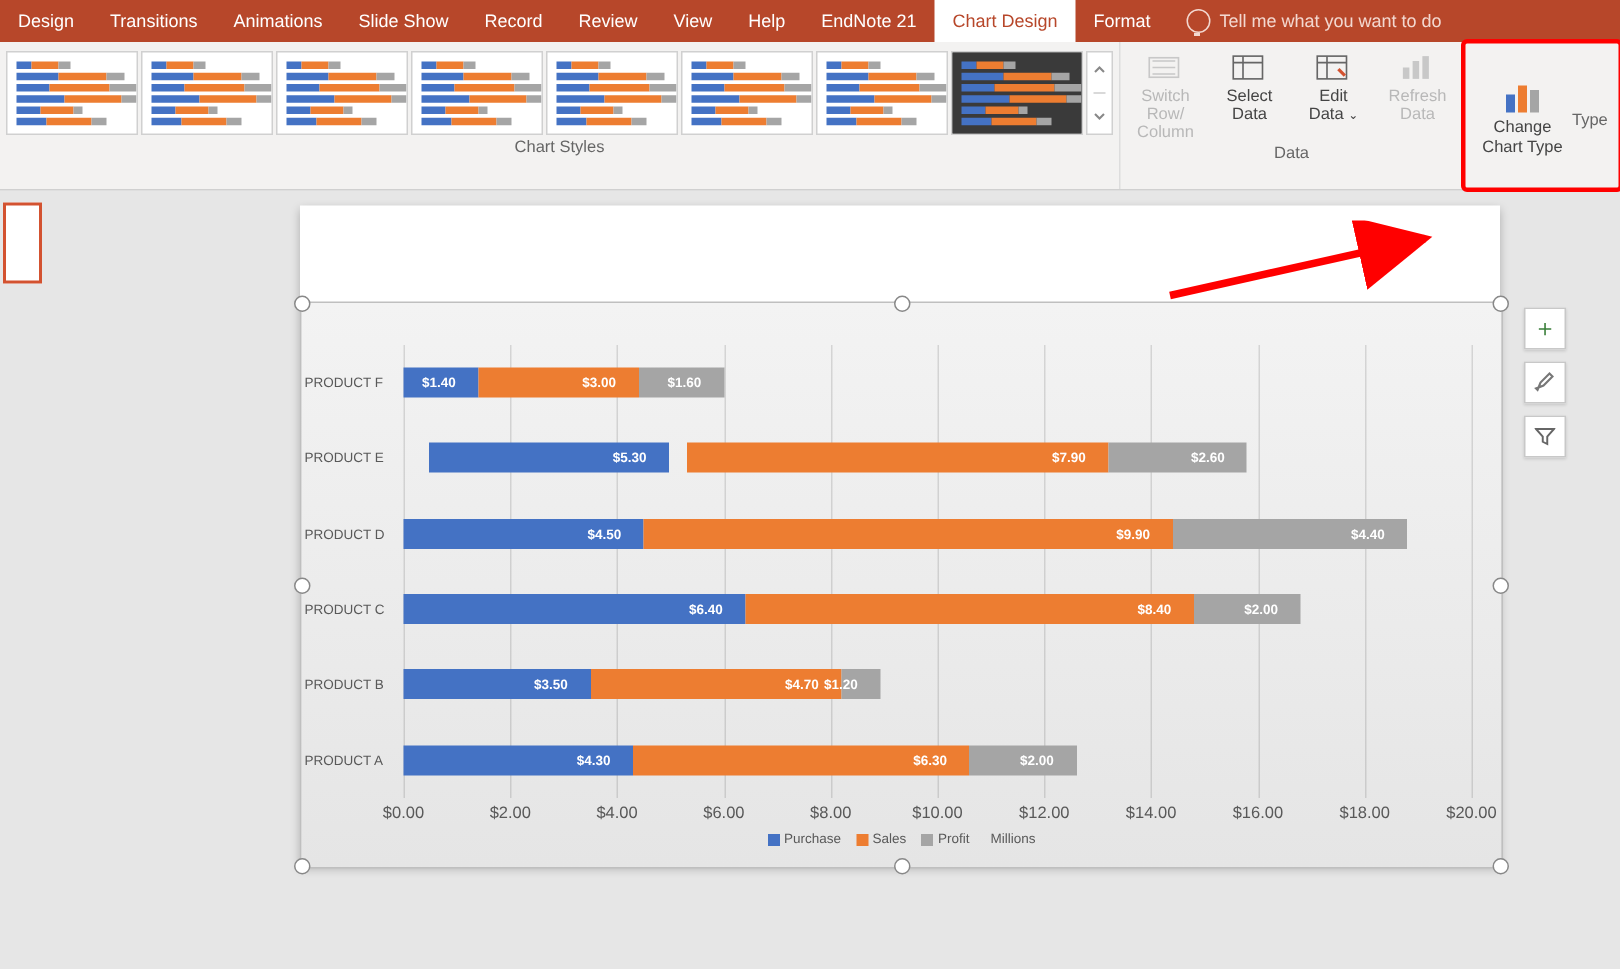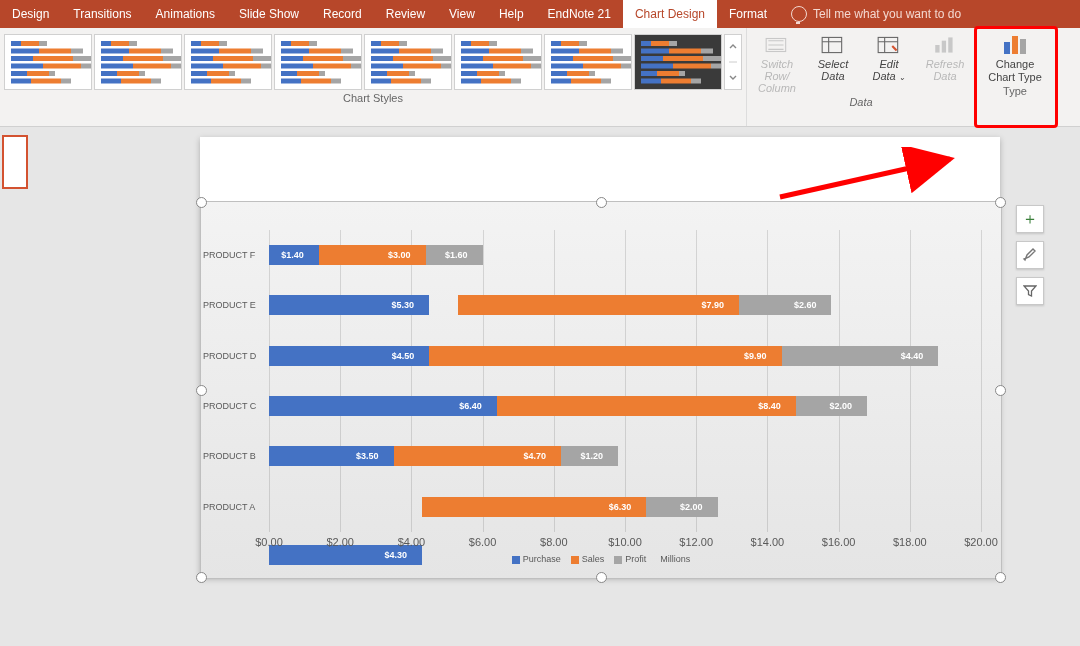--- a/index.html
+++ b/index.html
@@ -10,26 +10,26 @@
   .ribbon-tabs .bulb{width:14px;height:14px;border:1.5px solid #f3d8d0;border-radius:50%;position:relative;}
   .ribbon-tabs .bulb:after{content:"";position:absolute;bottom:-3px;left:4px;width:4px;height:2px;background:#f3d8d0;}
   .ribbon{background:#f3f2f1;height:98px;border-bottom:1px solid #d0d0d0;display:flex;}
   .styles-group{flex:0 0 740px;display:flex;flex-direction:column;}
   .styles-row{display:flex;gap:2px;padding:6px 4px 0 4px;align-items:flex-start;}
   .style-thumb{width:86px;height:54px;background:#fff;border:1px solid #d0d0d0;display:block;}
   .thumb-dark{background:#3a3a3a;}
   .thumb-col{width:16px;border:1px solid #d0d0d0;height:54px;background:#fff;display:flex;align-items:center;justify-content:center;}
   .thumb-col svg{transform:rotate(0);}
   .grp-label{text-align:center;font-size:11px;color:#666;padding:2px 0 0;}
-  .data-group{display:flex;flex-direction:column;align-items:center;border-left:1px solid #ddd;padding:4px 4px 0;font-style:italic;}
+  .data-group{display:flex;flex-direction:column;align-items:center;border-left:1px solid #ddd;padding:4px 4px 0;}
   .data-btns{display:flex;gap:4px;}
   .data-btn{width:52px;display:flex;flex-direction:column;align-items:center;font-size:11px;color:#444;text-align:center;line-height:1.1;gap:2px;padding-top:2px;}
   .data-btn.disabled{color:#b8b8b8;}
   .data-btn .ico{width:26px;height:22px;}
-  .type-group{display:flex;flex-direction:column;align-items:center;border-left:1px solid #ddd;padding:4px 6px 0;position:relative;}
+  .type-group{display:flex;flex-direction:row;align-items:center;border-left:1px solid #ddd;padding:4px 6px 0;position:relative;}
   .type-btn{width:66px;display:flex;flex-direction:column;align-items:center;font-size:11px;color:#444;text-align:center;line-height:1.15;gap:2px;}
   .type-btn .ico{width:30px;height:24px;}
   .highlight-box{position:absolute;border:3px solid #ff0000;border-radius:4px;left:-2px;top:-2px;right:-4px;bottom:-2px;pointer-events:none;}
   .workspace{position:relative;width:1080px;height:520px;}
   .slide-panel{position:absolute;left:0;top:8px;width:26px;}
   .slide-thumb{width:22px;height:50px;background:#fff;border:2px solid #d35230;margin-left:2px;}
   .slide-canvas{position:absolute;left:200px;top:10px;width:800px;height:440px;background:#fff;box-shadow:0 2px 6px rgba(0,0,0,0.25);}
   .chart-sel{position:absolute;left:200px;top:74px;width:800px;height:376px;border:1px solid #bfbfbf;background:linear-gradient(180deg,#f3f3f3,#e5e5e5);}
   .sel-handle{position:absolute;width:9px;height:9px;background:#fff;border:1px solid #888;border-radius:50%;}
   .sel-handle.tl{left:-5px;top:-5px}.sel-handle.tr{right:-5px;top:-5px}.sel-handle.bl{left:-5px;bottom:-5px}.sel-handle.br{right:-5px;bottom:-5px}
@@ -325,37 +325,37 @@
         <div class="grid-line" style="left: 427.2px;"></div>
         <div class="grid-line" style="left: 498.4px;"></div>
         <div class="grid-line" style="left: 569.6px;"></div>
         <div class="grid-line" style="left: 640.8px;"></div>
         <div class="grid-line" style="left: 712px;"></div>
         <div class="cat-label" style="top: 15.1px; left: -66px;">PRODUCT F</div>
         <div class="seg" style="left: 0px; top: 15.1px; width: 49.84px; background: rgb(68, 114, 196);">$1.40</div>
         <div class="seg" style="left: 49.84px; top: 15.1px; width: 106.8px; background: rgb(237, 125, 49);">$3.00</div>
         <div class="seg" style="left: 156.64px; top: 15.1px; width: 56.96px; background: rgb(165, 165, 165);">$1.60</div>
         <div class="cat-label" style="top: 65.4333px; left: -66px;">PRODUCT E</div>
-        <div class="seg" style="left: 0px; top: 65.4333px; width: 160px; background: rgb(68, 114, 196);">$5.30</div>
+        <div class="seg" style="left: 17px; top: 65.4333px; width: 160px; background: rgb(68, 114, 196);">$5.30</div>
         <div class="seg" style="left: 188.68px; top: 65.4333px; width: 281.24px; background: rgb(237, 125, 49);">$7.90</div>
         <div class="seg" style="left: 469.92px; top: 65.4333px; width: 92.56px; background: rgb(165, 165, 165);">$2.60</div>
         <div class="cat-label" style="top: 115.767px; left: -66px;">PRODUCT D</div>
         <div class="seg" style="left: 0px; top: 115.767px; width: 160.2px; background: rgb(68, 114, 196);">$4.50</div>
         <div class="seg" style="left: 160.2px; top: 115.767px; width: 352.44px; background: rgb(237, 125, 49);">$9.90</div>
         <div class="seg" style="left: 512.64px; top: 115.767px; width: 156.64px; background: rgb(165, 165, 165);">$4.40</div>
         <div class="cat-label" style="top: 166.1px; left: -66px;">PRODUCT C</div>
         <div class="seg" style="left: 0px; top: 166.1px; width: 227.84px; background: rgb(68, 114, 196);">$6.40</div>
         <div class="seg" style="left: 227.84px; top: 166.1px; width: 299.04px; background: rgb(237, 125, 49);">$8.40</div>
         <div class="seg" style="left: 526.88px; top: 166.1px; width: 71.2px; background: rgb(165, 165, 165);">$2.00</div>
         <div class="cat-label" style="top: 216.433px; left: -66px;">PRODUCT B</div>
         <div class="seg" style="left: 0px; top: 216.433px; width: 124.6px; background: rgb(68, 114, 196);">$3.50</div>
         <div class="seg" style="left: 124.6px; top: 216.433px; width: 167.32px; background: rgb(237, 125, 49);">$4.70</div>
-        <div class="seg" style="left: 291.92px; top: 216.433px; width: 57px; background: rgb(165, 165, 165);">$1.20</div>
+        <div class="seg" style="left: 291.92px; top: 216.433px; width: 26px; background: rgb(165, 165, 165);">$1.20</div>
         <div class="cat-label" style="top: 266.767px; left: -66px;">PRODUCT A</div>
-        <div class="seg" style="left: 0px; top: 266.767px; width: 153.08px; background: rgb(68, 114, 196); margin-top: 48px;">$4.30</div>
+        <div class="seg" style="left: 0px; top: 266.767px; width: 153.08px; background: rgb(68, 114, 196);">$4.30</div>
         <div class="seg" style="left: 153.08px; top: 266.767px; width: 224.28px; background: rgb(237, 125, 49);">$6.30</div>
         <div class="seg" style="left: 377.36px; top: 266.767px; width: 71.2px; background: rgb(165, 165, 165);">$2.00</div>
       </div>
     <div id="xticks">
         <div class="x-tick" style="left: 68px;">$0.00</div>
         <div class="x-tick" style="left: 139.2px;">$2.00</div>
         <div class="x-tick" style="left: 210.4px;">$4.00</div>
         <div class="x-tick" style="left: 281.6px; margin-top: 13px;">$6.00</div>
         <div class="x-tick" style="left: 352.8px;">$8.00</div>
         <div class="x-tick" style="left: 424px;">$10.00</div>

